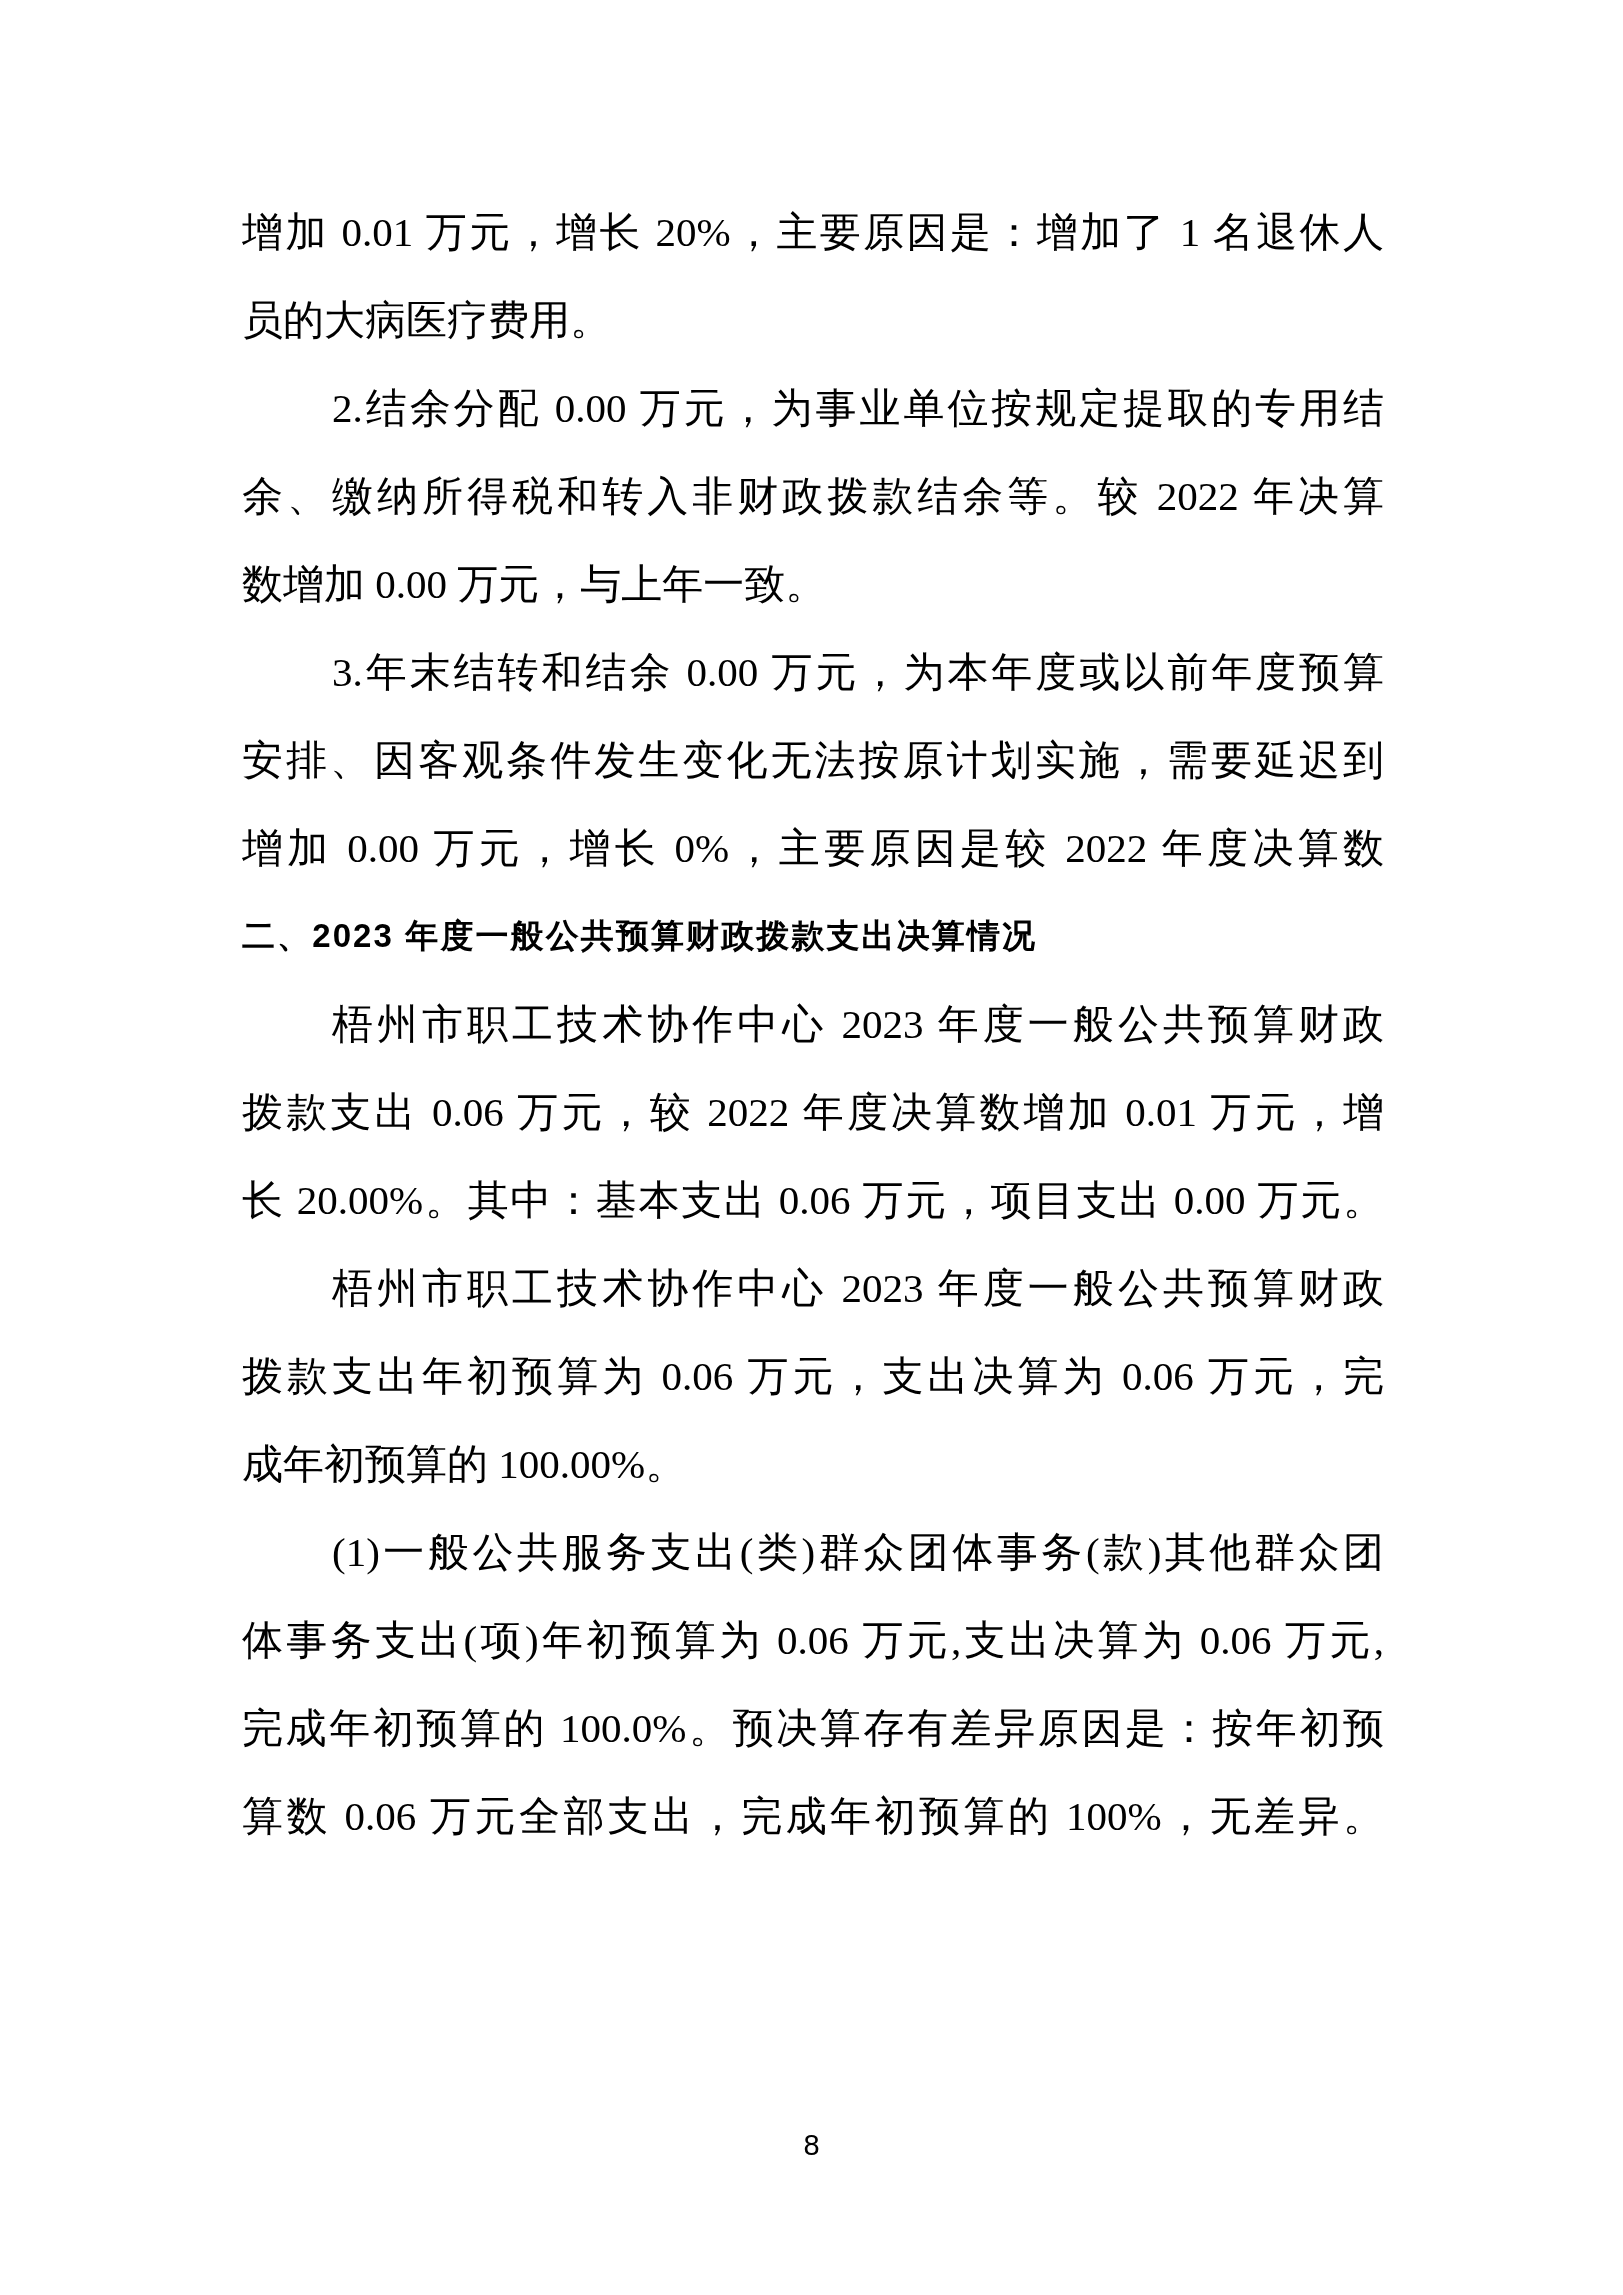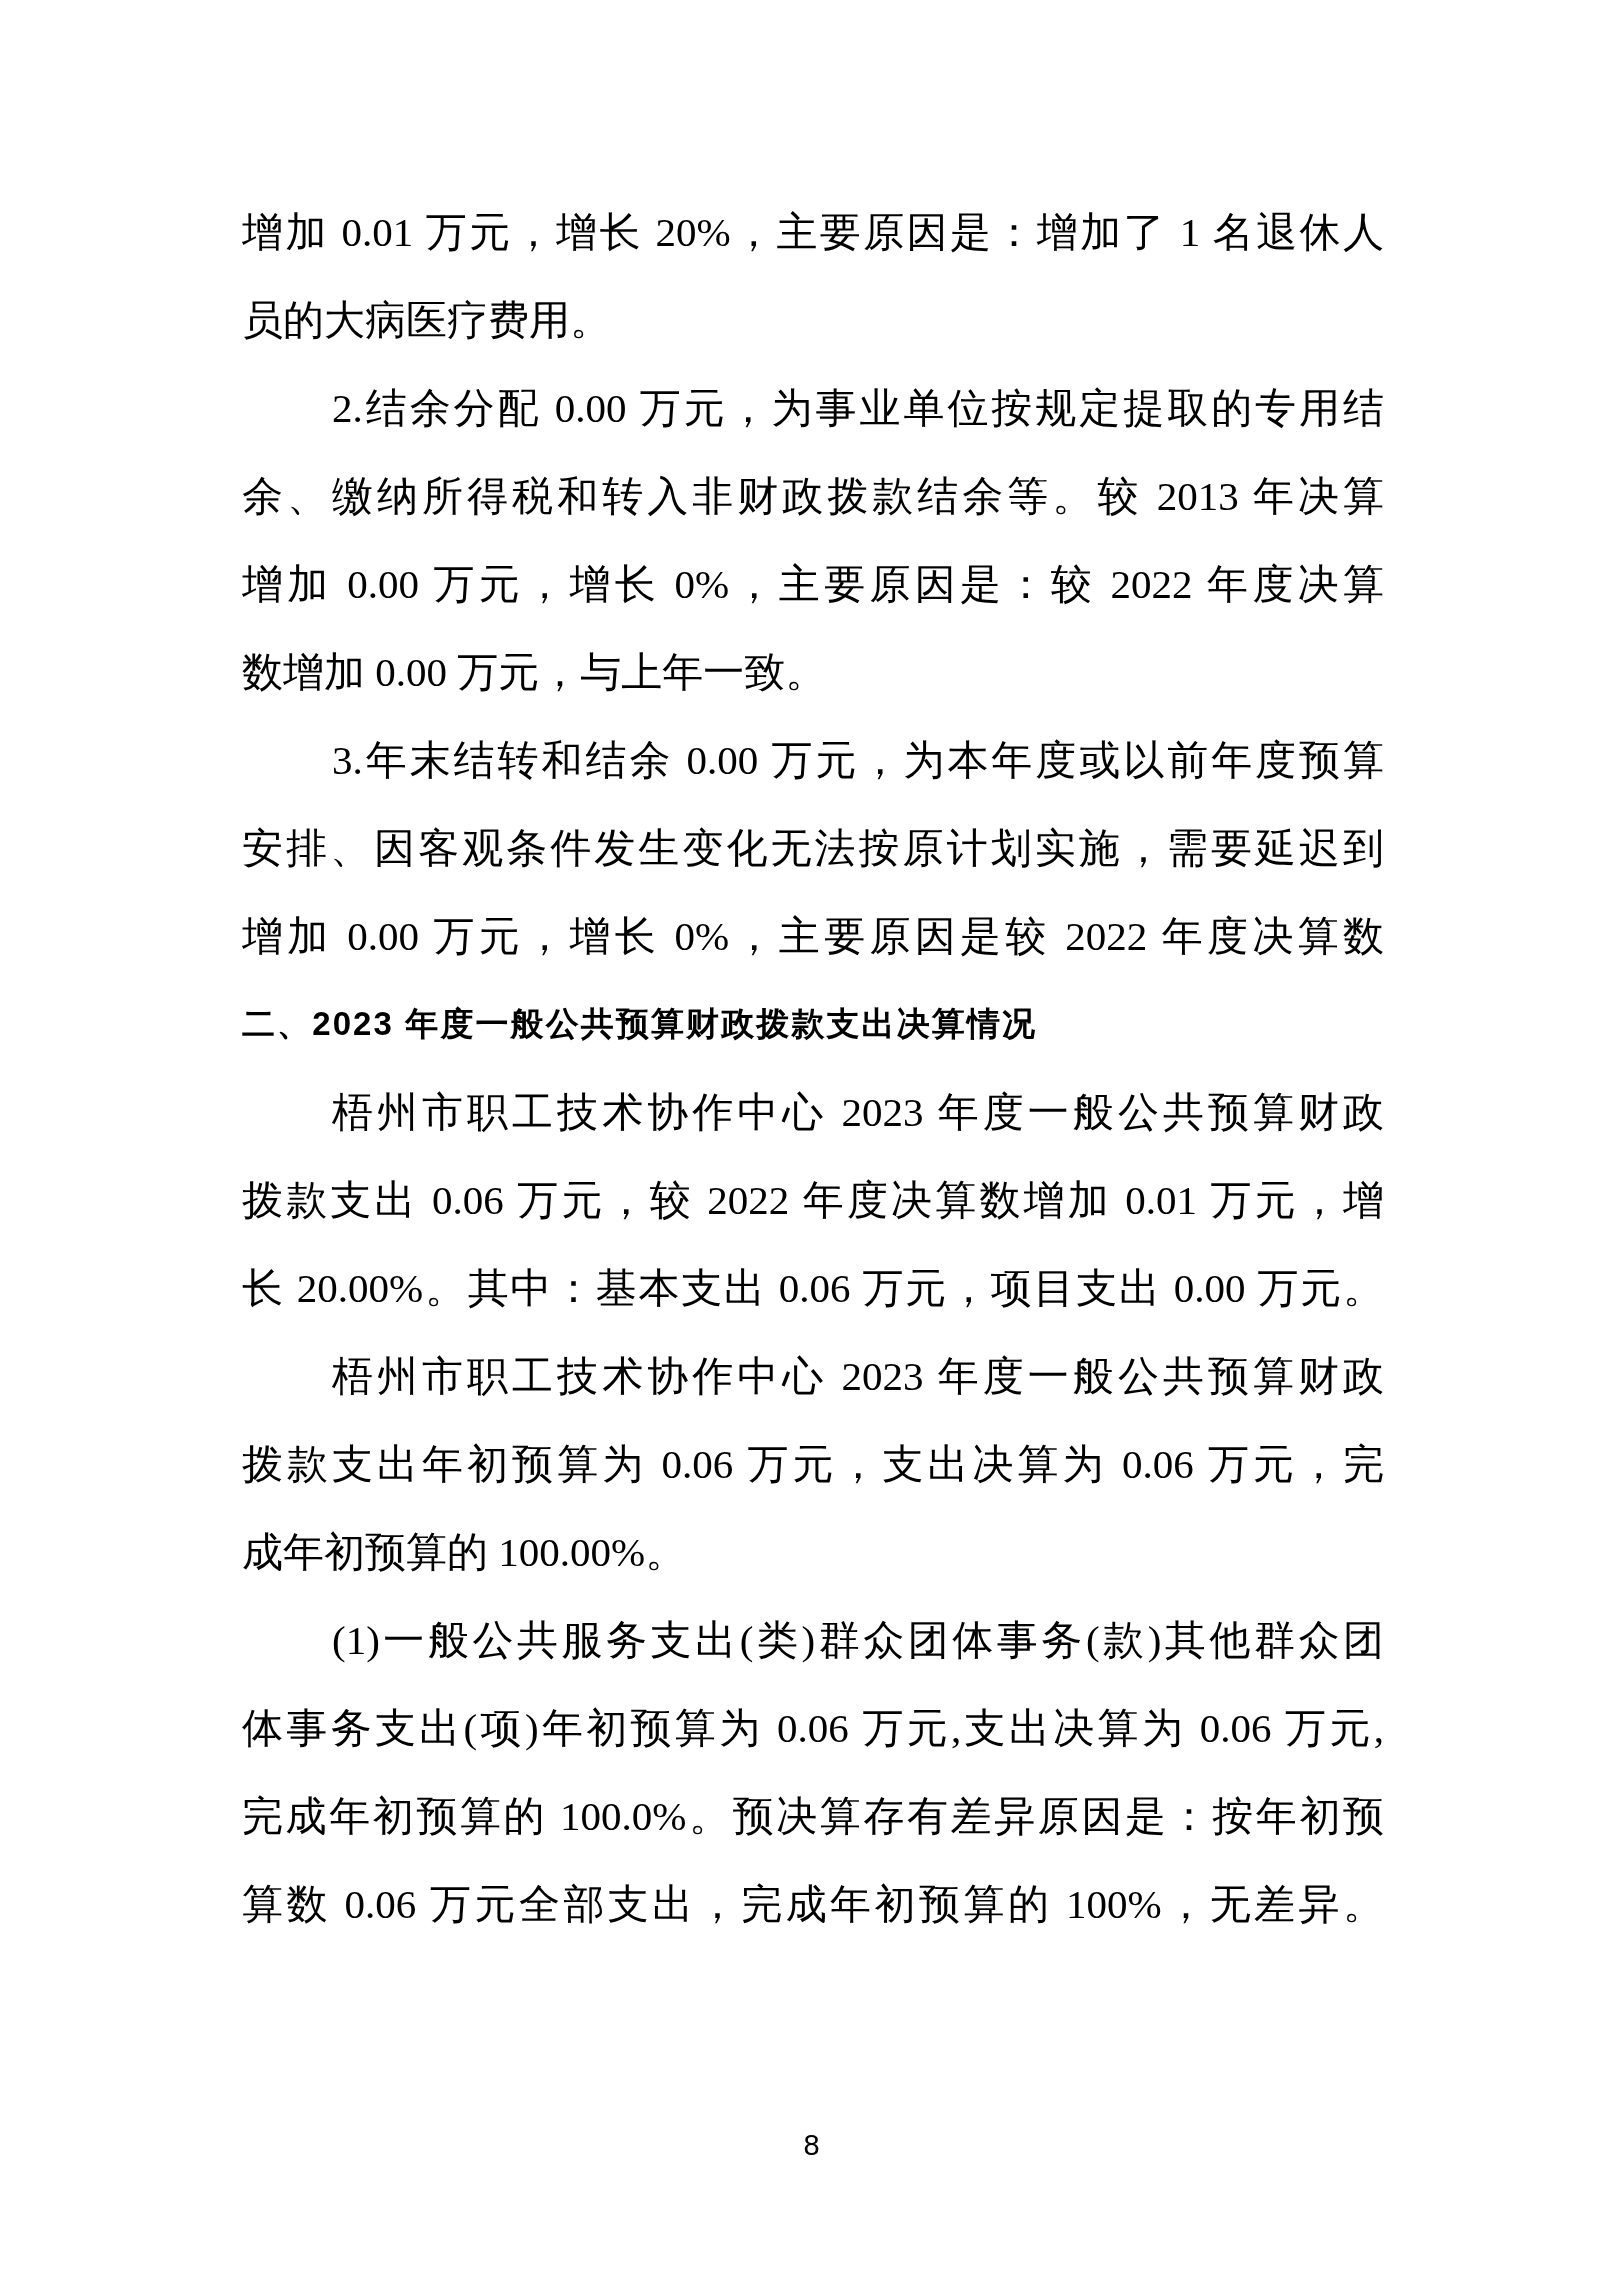--- a/index.html
+++ b/index.html
@@ -55,22 +55,21 @@
   }
 </style>
 </head>
 <body>
 
 <div class="page">
   <div class="content">
     <div class="line j">增加 0.01 万元，增长 20%，主要原因是：增加了 1 名退休人</div>
     <div class="line l">员的大病医疗费用。</div>
     <div class="line j ind">2.结余分配 0.00 万元，为事业单位按规定提取的专用结</div>
-    <div class="line j">余、缴纳所得税和转入非财政拨款结余等。较 2013 年决算</div>
-    <div class="line j">增加 0.00 万元，增长 0%，主要原因是：较 2022 年度决算</div>
+    <div class="line j">余、缴纳所得税和转入非财政拨款结余等。较 2022 年决算</div>
     <div class="line l">数增加 0.00 万元，与上年一致。</div>
     <div class="line j ind">3.年末结转和结余 0.00 万元，为本年度或以前年度预算</div>
     <div class="line j">安排、因客观条件发生变化无法按原计划实施，需要延迟到</div>
     <div class="line j">增加 0.00 万元，增长 0%，主要原因是较 2022 年度决算数</div>
     <div class="line heading">二、2023 年度一般公共预算财政拨款支出决算情况</div>
     <div class="line j ind">梧州市职工技术协作中心 2023 年度一般公共预算财政</div>
     <div class="line j">拨款支出 0.06 万元，较 2022 年度决算数增加 0.01 万元，增</div>
     <div class="line j">长 20.00%。其中：基本支出 0.06 万元，项目支出 0.00 万元。</div>
     <div class="line j ind">梧州市职工技术协作中心 2023 年度一般公共预算财政</div>
     <div class="line j">拨款支出年初预算为 0.06 万元，支出决算为 0.06 万元，完</div>

